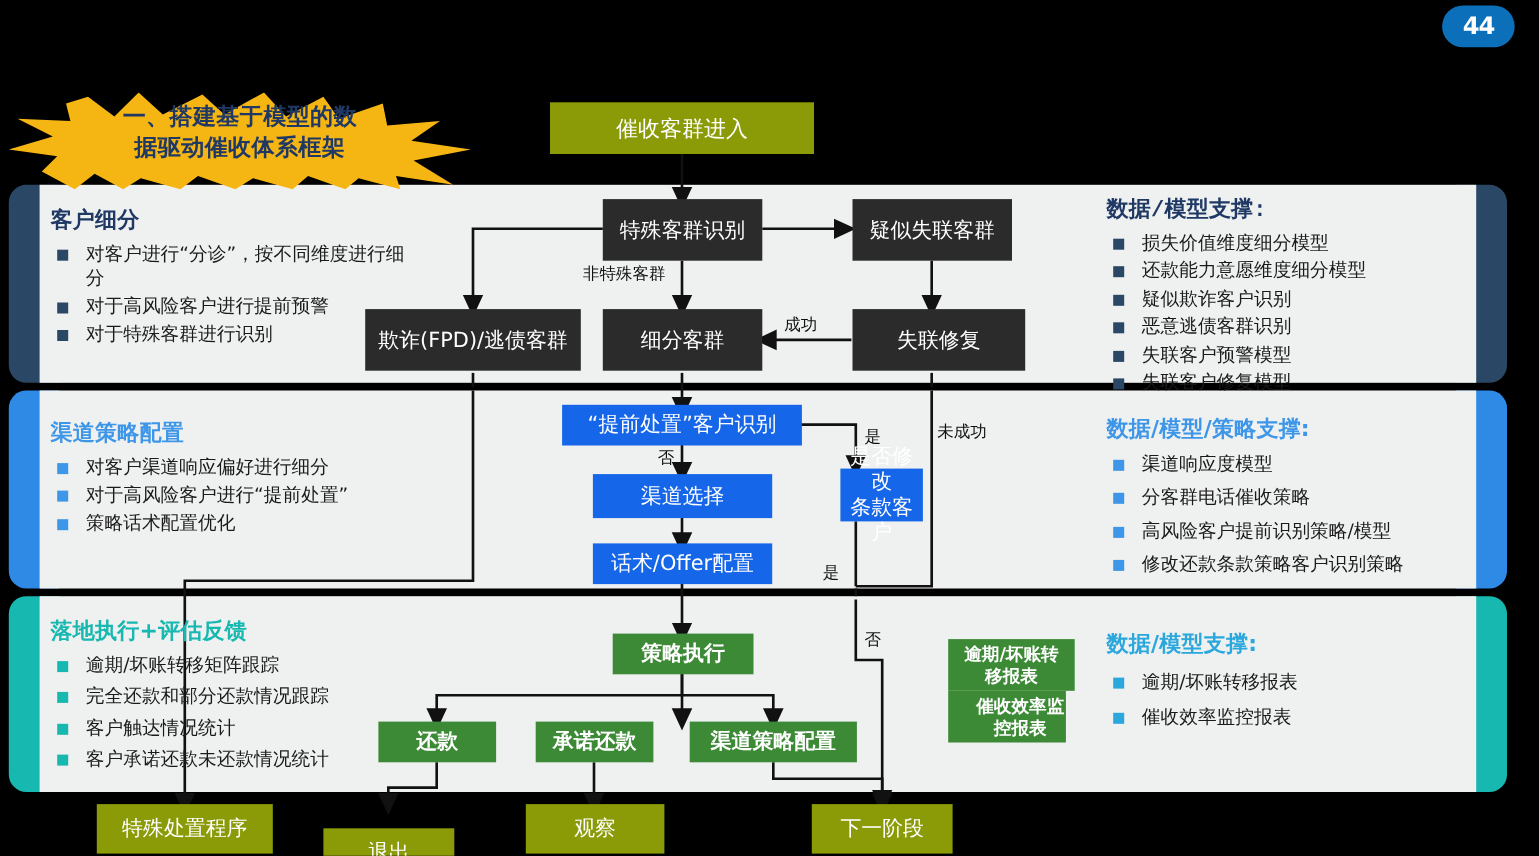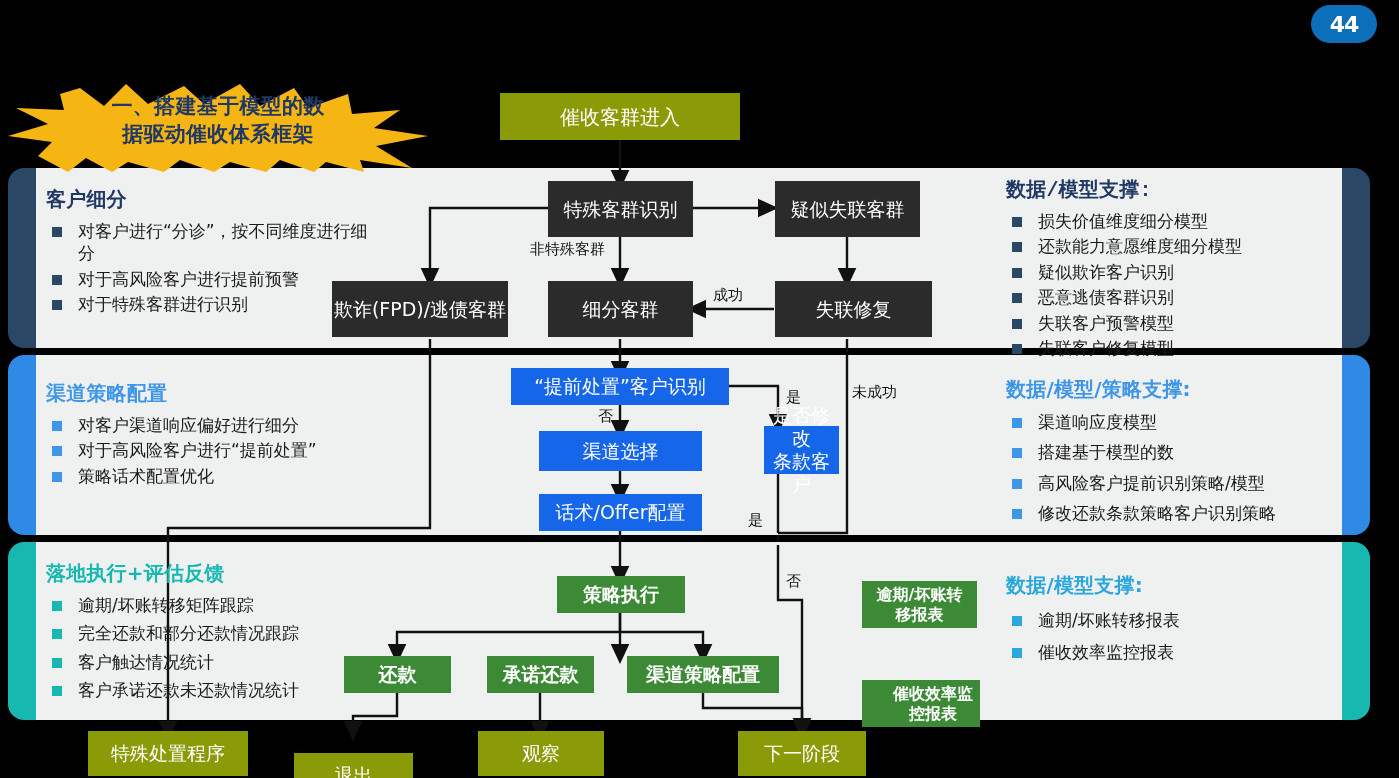--- a/index.html
+++ b/index.html
@@ -190,21 +190,21 @@
     <ul>
       <li>对客户渠道响应偏好进行细分</li>
       <li>对于高风险客户进行“提前处置”</li>
       <li>策略话术配置优化</li>
     </ul>
   </div>
   <div class="col c2" style="left:1006px; top:376px; width:350px;">
     <h3>数据/模型/策略支撑:</h3>
     <ul style="margin-top:8px;">
       <li style="margin-bottom:8px;">渠道响应度模型</li>
-      <li style="margin-bottom:8px;">搭建基于模型的数</li>
+      <li style="margin-bottom:8px;">分客群电话催收策略</li>
       <li style="margin-bottom:8px;">高风险客户提前识别策略/模型</li>
       <li>修改还款条款策略客户识别策略</li>
     </ul>
   </div>
 
   <div class="col c3" style="left:46px; top:560px; width:330px;">
     <h3>落地执行+评估反馈</h3>
     <ul>
       <li style="margin-bottom:6px;">逾期/坏账转移矩阵跟踪</li>
       <li style="margin-bottom:6px;">完全还款和部分还款情况跟踪</li>
@@ -218,38 +218,38 @@
       <li style="margin-bottom:10px;">逾期/坏账转移报表</li>
       <li>催收效率监控报表</li>
     </ul>
   </div>
 
   <div class="node n-olive" style="left:500px; top:93px; width:240px; height:47px;">催收客群进入</div>
 
   <div class="node n-dark" style="left:548px; top:181px; width:145px; height:56px;">特殊客群识别</div>
   <div class="node n-dark" style="left:775px; top:181px; width:145px; height:56px;">疑似失联客群</div>
 
-  <div class="node n-dark" style="left:332px; top:281px; width:176px; height:56px;">欺诈(FPD)/逃债客群</div>
+  <div class="node n-dark" style="left:332px; top:281px; width:196px; height:56px;">欺诈(FPD)/逃债客群</div>
   <div class="node n-dark" style="left:548px; top:281px; width:145px; height:56px;">细分客群</div>
   <div class="node n-dark" style="left:775px; top:281px; width:157px; height:56px;">失联修复</div>
 
   <div class="node n-blue" style="left:511px; top:368px; width:218px; height:37px;">“提前处置”客户识别</div>
   <div class="node n-blue" style="left:539px; top:431px; width:163px; height:40px;">渠道选择</div>
   <div class="node n-blue" style="left:539px; top:494px; width:163px; height:37px;">话术/Offer配置</div>
   <div class="node n-blue" style="left:764px; top:426px; width:75px; height:48px; white-space:pre-line;">是否修改
 条款客户</div>
 
   <div class="node n-green" style="left:557px; top:576px; width:128px; height:37px;">策略执行</div>
   <div class="node n-green" style="left:344px; top:656px; width:107px; height:37px;">还款</div>
   <div class="node n-green" style="left:487px; top:656px; width:107px; height:37px;">承诺还款</div>
   <div class="node n-green" style="left:627px; top:656px; width:152px; height:37px;">渠道策略配置</div>
 
   <div class="node n-report" style="left:862px; top:581px; width:115px; height:47px; white-space:pre-line;">逾期/坏账转
 移报表</div>
-  <div class="node n-report" style="left:862px; top:680px; width:118px; height:47px; white-space:pre-line;padding-left:24px;">催收效率监
+  <div class="node n-report" style="left:862px; top:628px; width:107px; height:47px; white-space:pre-line;padding-left:24px;">催收效率监
 控报表</div>
 
   <div class="node n-bottom" style="left:88px; top:731px; width:160px; height:45px;">特殊处置程序</div>
   <div class="node n-bottom" style="left:294px; top:753px; width:119px; height:45px;">退出</div>
   <div class="node n-bottom" style="left:478px; top:731px; width:126px; height:45px;">观察</div>
   <div class="node n-bottom" style="left:738px; top:731px; width:128px; height:45px;">下一阶段</div>
 
   <div class="alabel" style="left:530px; top:240px;">非特殊客群</div>
   <div class="alabel" style="left:713px; top:286px;">成功</div>
   <div class="alabel" style="left:852px; top:383px;">未成功</div>

